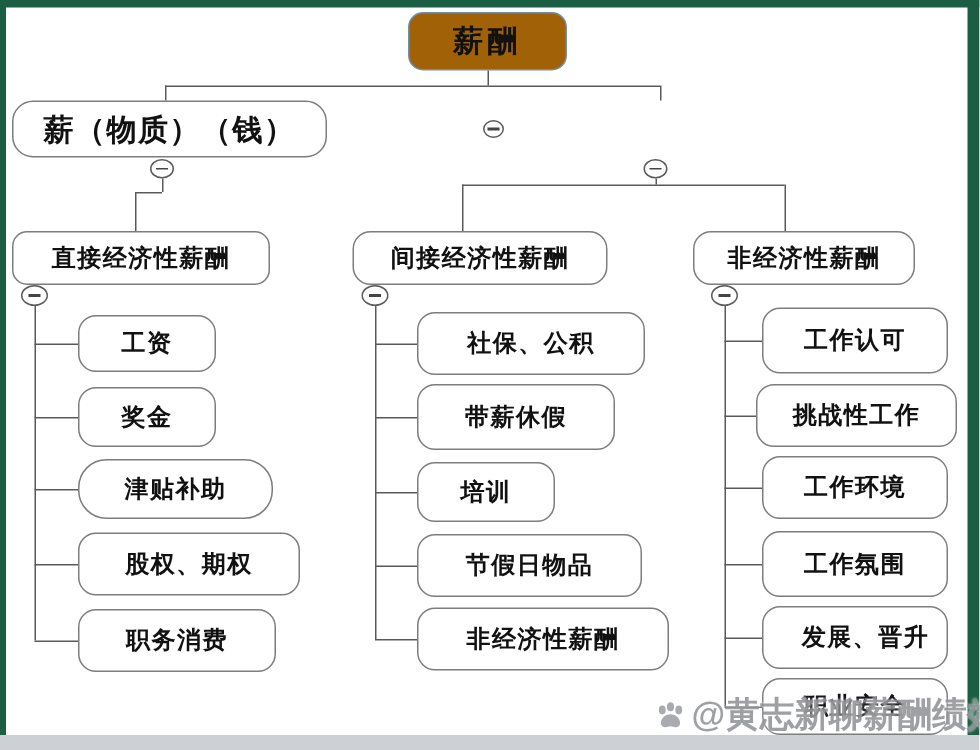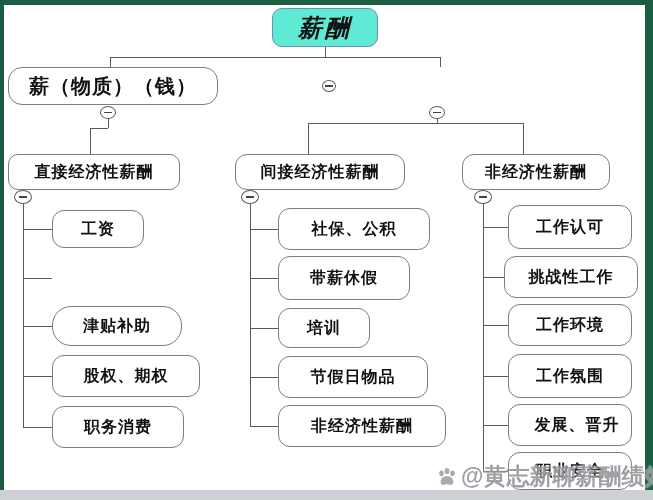--- a/index.html
+++ b/index.html
@@ -14,21 +14,21 @@
   .frame-left{position:absolute;left:0;top:0;width:4px;height:490px;background:#1b5e43;}
   .frame-right{position:absolute;left:645px;top:0;width:8px;height:490px;background:#1b5e43;}
   .bottom-strip{position:absolute;left:0;top:490px;width:653px;height:10px;background:#cdd1d5;}
 
   
   .node{
     position:absolute;display:flex;align-items:center;justify-content:center;
     background:#ffffff;border:1.4px solid #7d7d7d;border-radius:13px;
     font-weight:bold;color:#111;box-sizing:border-box;letter-spacing:1px;
   }
-  .node.root{background:#5eead4;border-color:#6f8fae;border-radius:10px;font-size:24px;letter-spacing:3px;font-style:italic;}
+  .node.root{background:#a16207;border-color:#6f8fae;border-radius:10px;font-size:20px;letter-spacing:3px;}
   .node.l2{font-size:20px;border-radius:14px;}
   .node.branch{font-size:16px;border-radius:12px;}
   .node.leaf{font-size:16px;border-radius:12px;}
 
   
   .vline{position:absolute;width:0;border-left:1.2px solid #5a5a5a;}
   .hline{position:absolute;height:0;border-top:1.2px solid #5a5a5a;}
 
   
   .collapse{
@@ -103,20 +103,23 @@
   <div class="vline" style="left:23px;top:204px;height:223px;"></div>
   <div class="hline" style="left:23px;top:229px;width:29px;"></div>
   <div class="hline" style="left:23px;top:278px;width:29px;"></div>
   <div class="hline" style="left:23px;top:326px;width:29px;"></div>
   <div class="hline" style="left:23px;top:376px;width:29px;"></div>
   <div class="hline" style="left:23px;top:427px;width:29px;"></div>
 
   <div class="node leaf" style="left:52px;top:210px;width:92px;height:38px;">
     <span>工资</span>
   </div>
+  <div class="node leaf" style="left:52px;top:258px;width:92px;height:40px;">
+    <span>奖金</span>
+  </div>
   <div class="node leaf" style="left:52px;top:306px;width:130px;height:40px;border-radius:19px;">
     <span>津贴补助</span>
   </div>
   <div class="node leaf" style="left:52px;top:355px;width:148px;height:42px;">
     <span>股权、期权</span>
   </div>
   <div class="node leaf" style="left:52px;top:406px;width:132px;height:42px;">
     <span>职务消费</span>
   </div>
 

